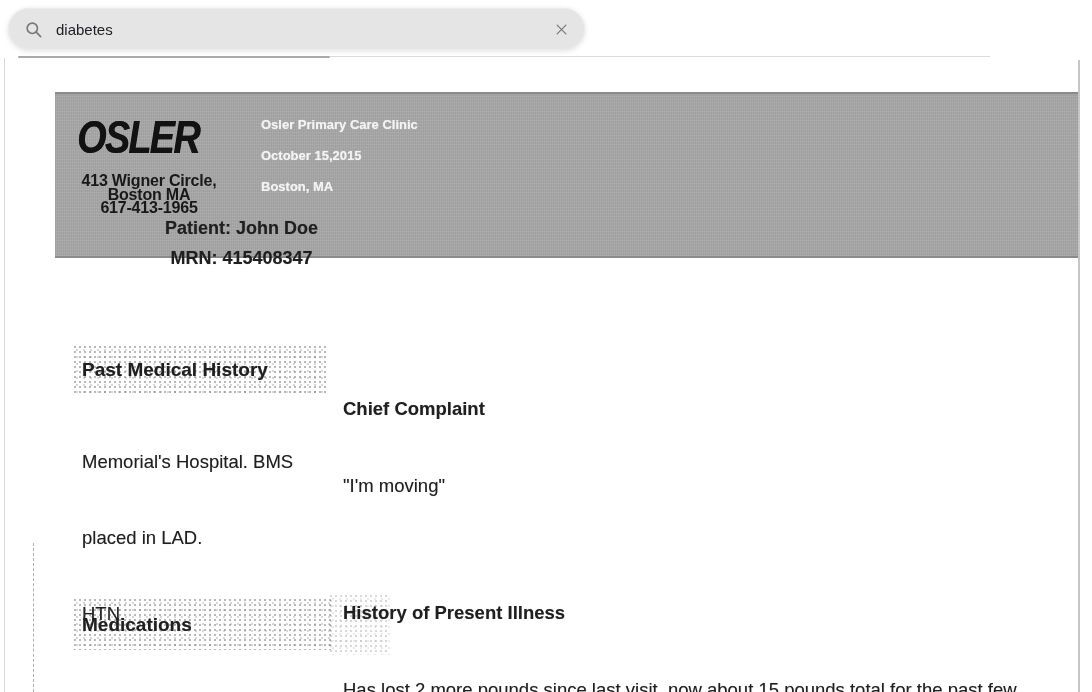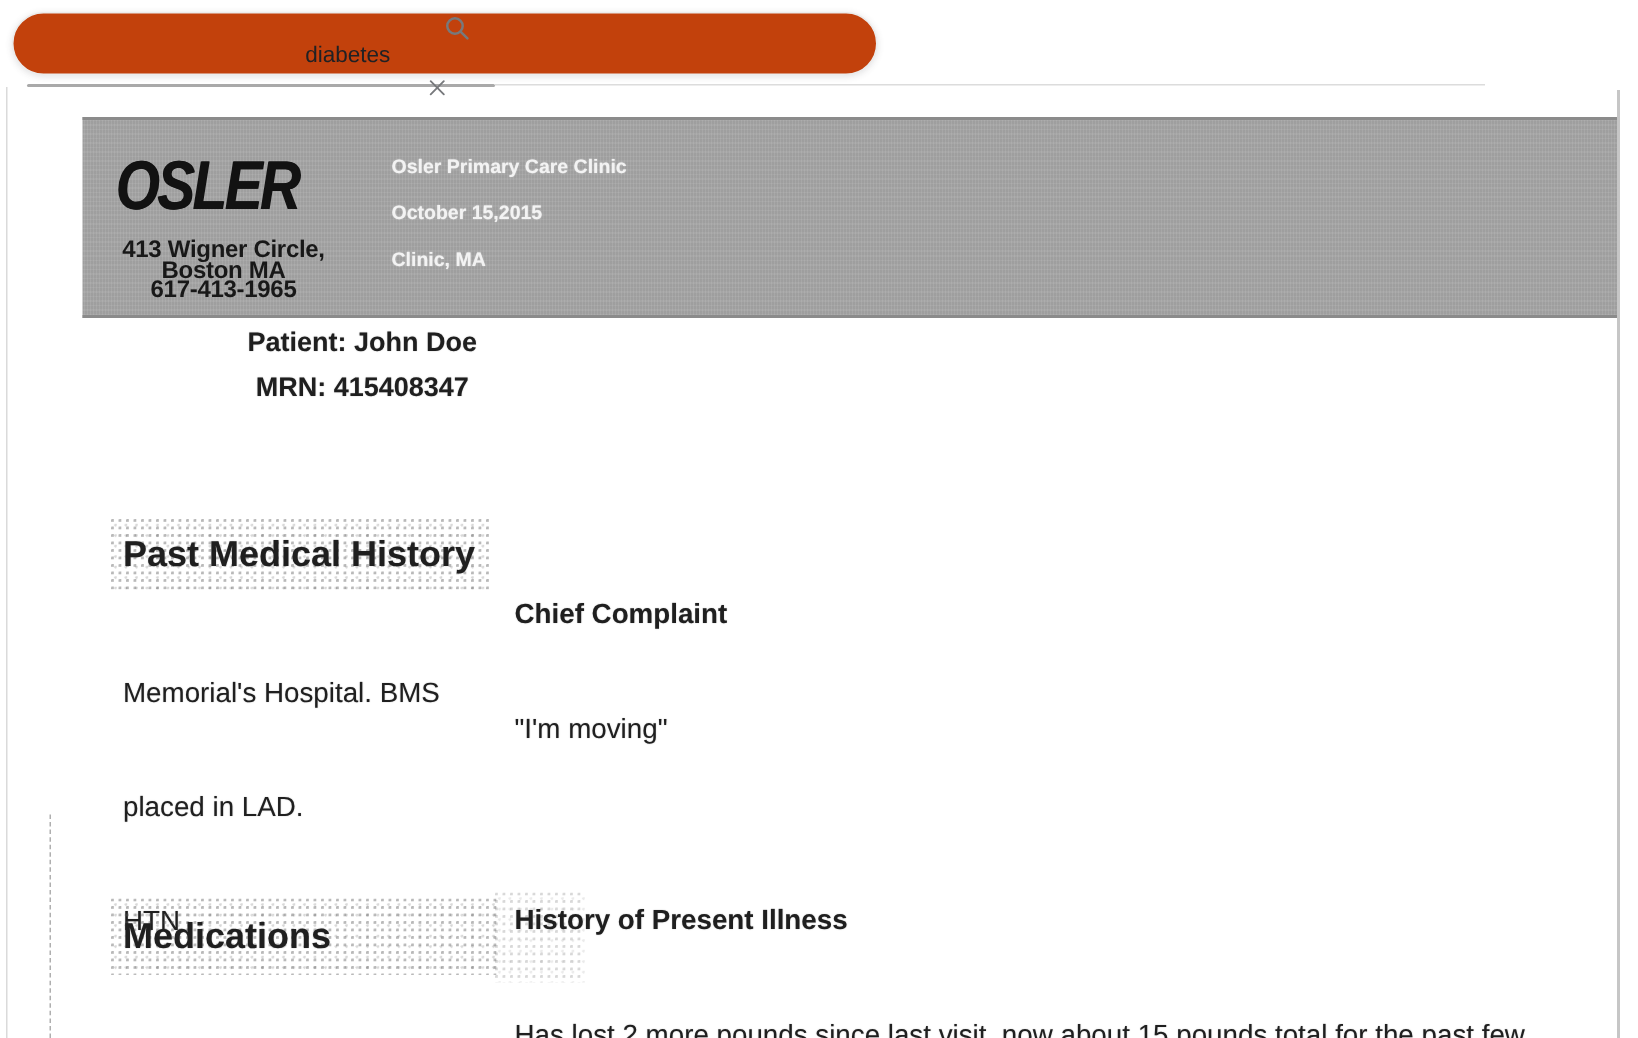--- a/index.html
+++ b/index.html
@@ -2,23 +2,23 @@
 <html><head>
 <meta charset="utf-8">
 <style>
   * { margin: 0; padding: 0; box-sizing: border-box; }
   html, body { width: 1092px; height: 692px; overflow: hidden; background: #ffffff; }
   body { position: relative; font-family: "Liberation Sans", sans-serif; }
 
   
   .searchbar {
     position: absolute; left: 8px; top: 8px; width: 577px; height: 42px;
-    background: #c2410c; border: 1px solid #ececec; border-radius: 21px;
+    background: #e5e5e5; border: 1px solid #ececec; border-radius: 21px;
     box-shadow: 0 1px 5px rgba(60,64,67,.16);
-    display: flex; align-items: center; z-index: 10; flex-direction: column;
+    display: flex; align-items: center; z-index: 10;
   }
   .searchbar .mag { margin-left: 15px; flex: 0 0 auto; }
   .searchbar input {
     flex: 1 1 auto; border: none; outline: none; background: transparent;
     font-family: "Liberation Sans", sans-serif; font-size: 15px; color: #202124;
     margin-left: 13px; height: 20px;
   }
   .clear-btn {
     flex: 0 0 auto; width: 26px; height: 26px; margin-right: 10px;
     border: none; background: transparent; cursor: pointer;
@@ -30,21 +30,21 @@
   .edge-left  { position: absolute; left: 4px;  top: 8px;  width: 1px; height: 634px; background: #dadada; }
   .edge-right { position: absolute; left: 1078px; top: 10px; width: 2px; height: 632px; background: #c6c6c6; }
   .scanline-dark  { position: absolute; left: 18px; top: 6px; width: 312px; height: 2px; background: #a9a9a9; border-radius: 2px; }
   .scanline-faint { position: absolute; left: 330px; top: 6px; width: 660px; height: 1px; background: #dcdcdc; }
   .dotted-vert { position: absolute; left: 33px; top: 493px; height: 149px; width: 0; border-left: 1px dashed rgba(110,110,110,.55); }
 
   .scan { color: #1f1f1f; text-shadow: 0 0 0.8px rgba(30,30,30,.38); }
 
   
   .band {
-    position: absolute; left: 55px; top: 28px; width: 1023px; height: 134px;
+    position: absolute; left: 55px; top: 42px; width: 1023px; height: 166px;
     background:
       repeating-linear-gradient(0deg, rgba(255,255,255,.07) 0 1px, transparent 1px 3px),
       repeating-linear-gradient(90deg, rgba(0,0,0,.05) 0 1px, transparent 1px 2px),
       #a7a7a7;
     border-top: 2px solid #8b8b8b; border-bottom: 2px solid #8b8b8b; padding-left: 20px;
   }
   .logo {
     position: absolute; left: 22px; top: 16px;
     font-size: 46px; font-weight: 700; font-style: italic; color: #121212;
     letter-spacing: -2px; transform: scaleX(.82); transform-origin: left center;
@@ -65,21 +65,21 @@
   .patient { position: absolute; left: 165px; top: 163px; font-size: 18px; font-weight: 700; line-height: 30px; text-align: center; }
 
   
   .stipple {
     background-image:
       radial-gradient(circle at 1px 1px, rgba(80,80,80,.40) 0.9px, transparent 1.1px),
       radial-gradient(circle at 3px 4px, rgba(80,80,80,.22) 0.8px, transparent 1px);
     background-size: 5px 5px, 7px 7px;
   }
   .hdr-box { position: absolute; display: flex; align-items: center; }
-  .hdr-box .title { font-size: 24px; font-weight: 700; padding-left: 8px; white-space: pre; }
+  .hdr-box .title { font-size: 19px; font-weight: 700; padding-left: 8px; white-space: pre; }
   .pmh-box  { left: 74px; top: 296px; width: 252px; height: 47px; }
   .meds-box { left: 74px; top: 549px; width: 258px; height: 51px; }
   .meds-halo { position: absolute; left: 330px; top: 545px; width: 60px; height: 60px; opacity: .55; }
 
   
   .col-left  { position: absolute; left: 82px; top: 348px; font-size: 18.5px; line-height: 25.4px; white-space: pre; }
   .meds-lines { position: absolute; left: 82px; top: 606px; font-size: 18.5px; line-height: 25.8px; white-space: pre; }
   .col-right { position: absolute; left: 343px; top: 295px; width: 736px; overflow: hidden; font-size: 18.5px; line-height: 25.4px; white-space: pre; }
   .sec-title { font-weight: 700; line-height: 26px; }
   .cc-text { line-height: 26px; }
@@ -97,21 +97,21 @@
 
   <div class="band">
     <div class="logo">OSLER</div>
     <div class="logo-addr">
       <div>413 Wigner Circle, Boston MA</div>
       <div>617-413-1965</div>
     </div>
     <div class="clinic-info">
       <div>Osler Primary Care Clinic</div>
       <div>October 15,2015</div>
-      <div>Clinic, MA</div>
+      <div>Boston, MA</div>
     </div>
   </div>
 
   <div class="patient scan">
     <div>Patient: John Doe</div>
     <div>MRN: 415408347</div>
   </div>
 
   <div class="hdr-box pmh-box stipple">
     <span class="title scan">Past Medical History</span>

